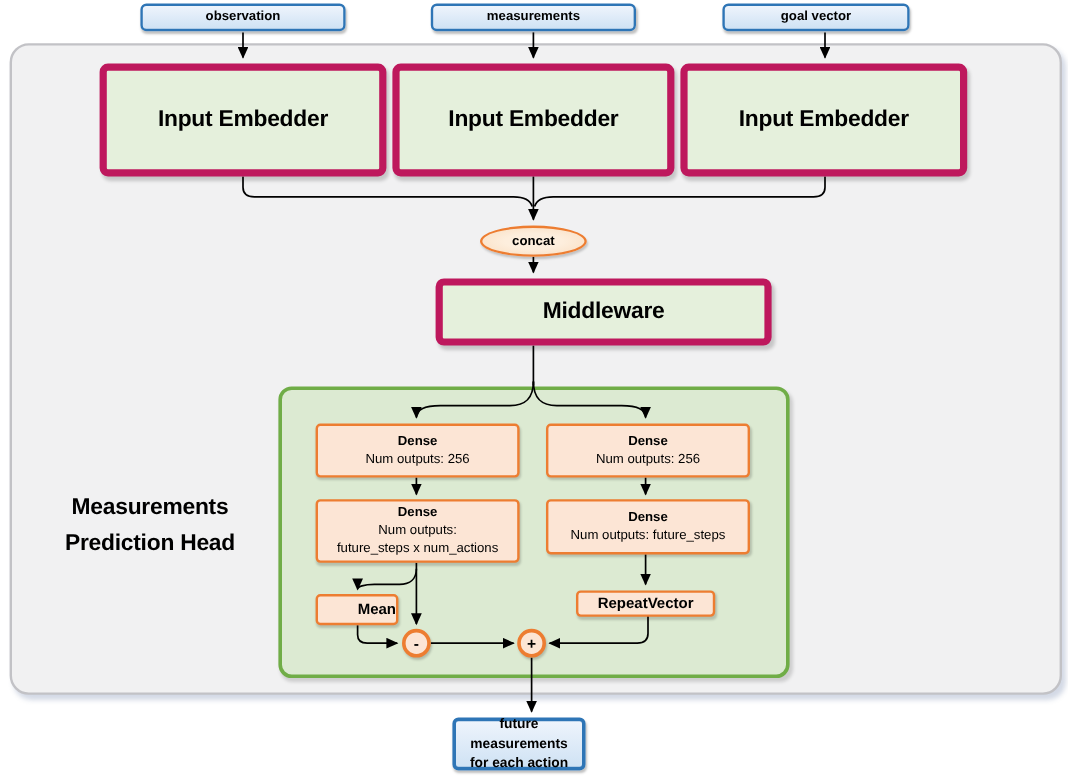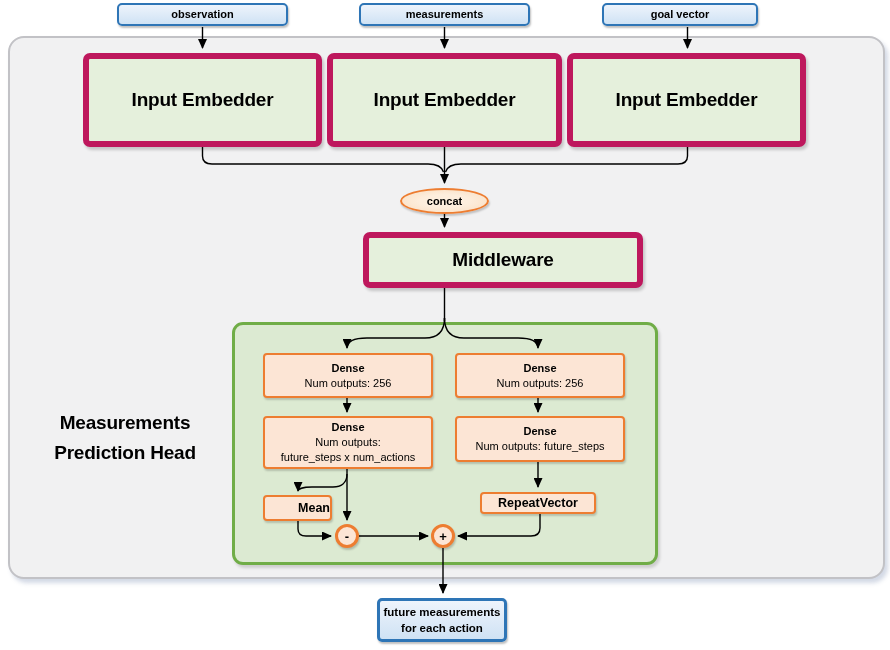--- a/index.html
+++ b/index.html
@@ -166,18 +166,18 @@
     <span>RepeatVector</span>
   </div>
 
   <div class="node circle-op" style="left:335px;top:524px;width:24px;height:24px;">
     <span>-</span>
   </div>
   <div class="node circle-op" style="left:431px;top:524px;width:24px;height:24px;">
     <span>+</span>
   </div>
 
-  <div class="node blue-box out-box" style="left:377px;top:598px;width:130px;height:44px;">
+  <div class="node blue-box out-box" style="left:377px;top:598px;width:111px;height:44px;">
     <div>future measurements</div>
     <div>for each action</div>
   </div>
 
 </div>
 
 </body></html>

